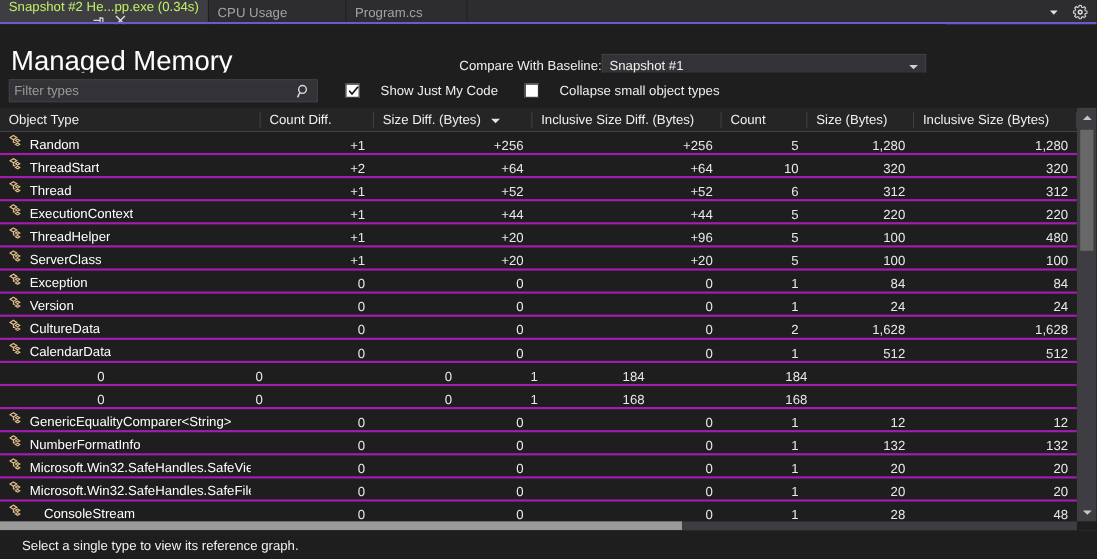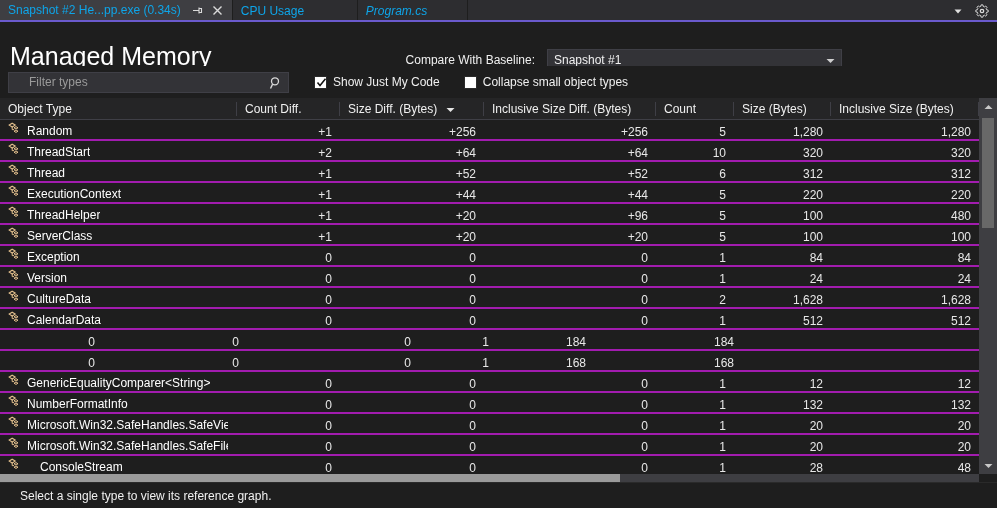--- a/index.html
+++ b/index.html
@@ -18,24 +18,25 @@
     background: #2d2d30;
     display: flex; align-items: stretch;
   }
   .tab {
     display: flex; align-items: center;
     height: 22px; padding: 0 8px;
     font-size: 12px; white-space: nowrap;
     border-right: 1px solid #1e1e1e;
   }
   .tab.active {
-    background: #3e3e42; color: #0ea5e9;
+    background: #3e3e42; color: #bef264;
     border-bottom: 2px solid #6a5acd;
-  }
-  .tab.inactive { background: #2d2d30; color: #0ea5e9; }
+    flex-direction: column;
+  }
+  .tab.inactive { background: #2d2d30; color: #a3a3a3; }
   .tab .tablabel { line-height: 1; }
   .tab-icons { display: flex; align-items: center; gap: 7px; margin-left: 10px; }
   .pin-icon, .close-icon {
     width: 13px; height: 13px; display: block;
     opacity: .92;
   }
   #tabstrip .spacer { flex: 1 1 auto; background: #2d2d30; border: none; }
   #tab-underline {
     position: absolute; left: 0; top: 20px; width: 997px; height: 2px;
     background: #6a5acd;
@@ -51,21 +52,21 @@
     position: absolute; left: 0; top: 22px; width: 860px; height: 44px;
     background: #1e1e1e;
   }
   #page-title {
     position: absolute; left: 10px; top: 22px;
     font-size: 25px; font-weight: 400; color: #ffffff;
     line-height: 1;
   }
   #baseline-wrap {
     position: absolute; right: 18px; top: 27px;
-    display: flex; align-items: center; gap: 12px;
+    display: flex; align-items: center; gap: 0;
   }
   #baseline-label { font-size: 12px; color: #f0f0f0; white-space: nowrap; }
   #baseline-select {
     width: 295px; height: 21px;
     background: #333337; border: 1px solid #3f3f46;
     display: flex; align-items: center;
     padding: 0 6px; font-size: 12px; color: #f0f0f0;
     position: relative; cursor: pointer;
   }
   #baseline-select .caret {
@@ -82,27 +83,27 @@
   #filter-input-wrap {
     position: relative;
     margin-left: 8px; width: 281px; height: 21px;
     background: #333337; border: 1px solid #3f3f46;
     display: flex; align-items: center;
   }
   #filter-input {
     flex: 1; background: transparent; border: none; outline: none;
     color: #d8d8d8; font-size: 12px;
     font-family: "Liberation Sans", sans-serif;
-    padding: 0 22px 0 20px; height: 19px;
+    padding: 0 22px 0 4px; height: 19px;
   }
   #filter-input::placeholder { color: #9a9a9a; opacity: 1; }
   #search-icon { position: absolute; right: 5px; top: 3px; }
 
   .checkbox-item {
-    display: flex; align-items: center; gap: 6px;
+    display: flex; align-items: center; gap: 19px;
     font-size: 12px; color: #f0f0f0; cursor: pointer;
     white-space: nowrap;
   }
   #cb-jmc-wrap { margin-left: 25px; }
   #cb-collapse-wrap { margin-left: 24px; }
   .cb-box {
     width: 13px; height: 13px;
     background: #ffffff; border: 1px solid #2b2b2b;
     position: relative; flex: 0 0 auto;
   }
@@ -213,21 +214,21 @@
           <path d="M2.5 2.5 L10.5 10.5 M10.5 2.5 L2.5 10.5" stroke="#e8e8e8" stroke-width="1.4" fill="none"></path>
         </svg>
       </span>
     </span>
   </div>
 
   <div class="tab inactive" style="width:125px;">
     <span class="tablabel">CPU Usage</span>
   </div>
 
-  <div class="tab inactive" style="width:110px;font-style:italic;">
+  <div class="tab inactive" style="width:110px;">
     <span class="tablabel">Program.cs</span>
   </div>
 
   <div class="spacer"></div>
 
   <div id="strip-right">
     <span>
       <svg class="strip-btn" viewBox="0 0 14 14" aria-hidden="true">
         <path d="M3.5 5.5 L7 9.5 L10.5 5.5 Z" fill="#e0e0e0"></path>
       </svg>

